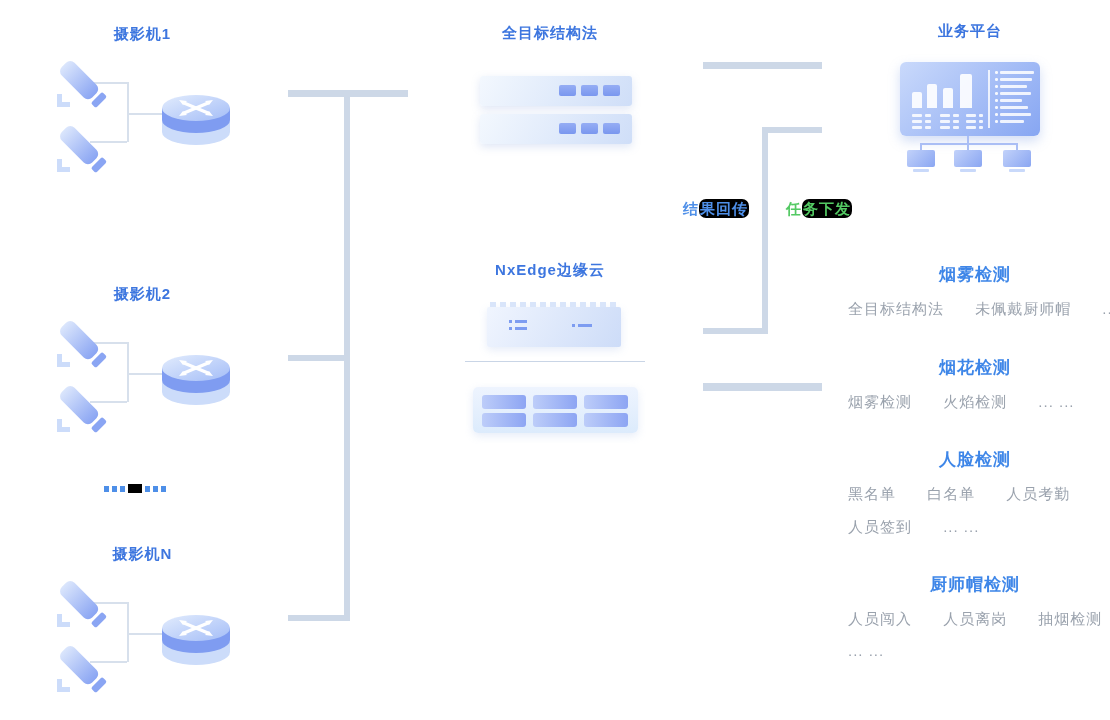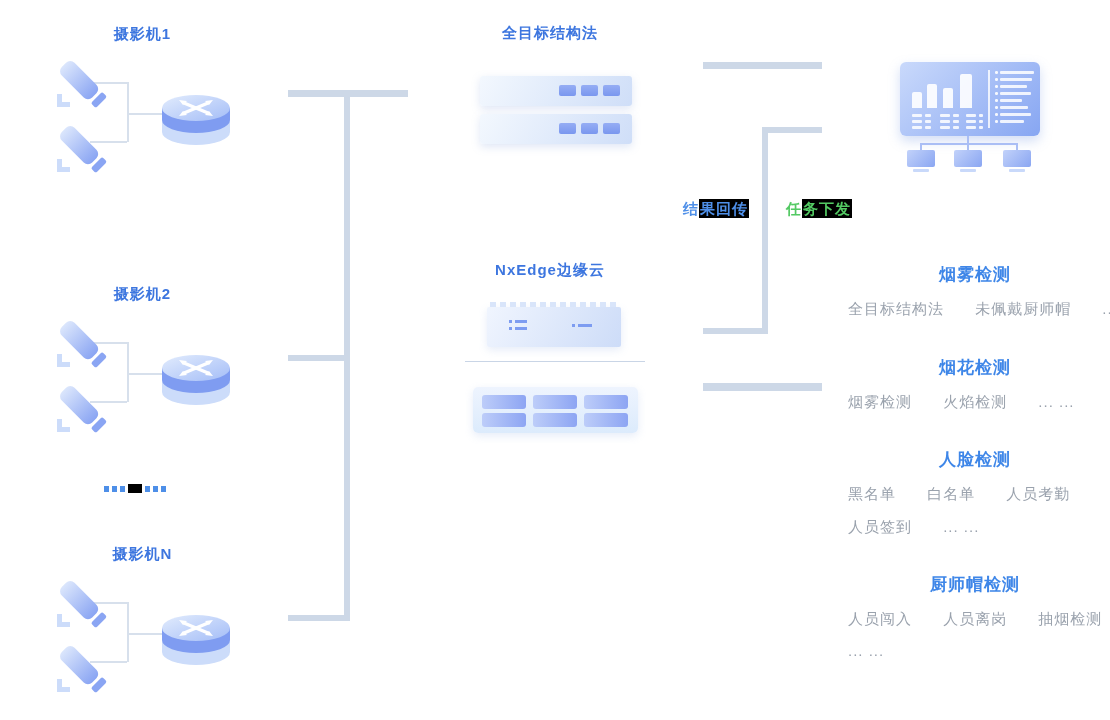--- a/index.html
+++ b/index.html
@@ -6,21 +6,21 @@
   .stage{position:relative;width:1110px;height:720px;background:#fff;overflow:hidden;
          font-family:"Liberation Sans","DejaVu Sans",sans-serif;}
   .abs{position:absolute;}
 
   
   .main-title{font-size:15px;font-weight:bold;color:var(--title-blue);letter-spacing:1px;text-align:center;}
   .sec-head{font-size:17px;font-weight:bold;color:var(--heading-blue);letter-spacing:1px;text-align:center;}
   .sec-row{font-size:15px;color:var(--body-gray);letter-spacing:1px;white-space:nowrap;}
   .sec-row .ri{margin-right:26px;}
   .flow-lbl{font-size:15px;font-weight:bold;letter-spacing:1px;white-space:nowrap;}
-  .hl{background:var(--highlight-black);padding:1px 1px;}
+  .hl{background:var(--highlight-black);padding:1px 1px;border-radius:7px;}
 
   
   .bus{background:var(--line-gray);}
 
   
   .cam-group{width:250px;height:195px;}
   .cam-group .cam-title{position:absolute;left:0;top:5px;width:205px;}
   .thinline{position:absolute;background:#d7e0ec;}
 
   
@@ -248,20 +248,21 @@
 
   <div class="abs pillbox">
     <span class="pill" style="left:9px;top:8px"></span>
     <span class="pill" style="left:60px;top:8px"></span>
     <span class="pill" style="left:111px;top:8px"></span>
     <span class="pill" style="left:9px;top:26px"></span>
     <span class="pill" style="left:60px;top:26px"></span>
     <span class="pill" style="left:111px;top:26px"></span>
   </div>
 
+  <div class="abs main-title" style="left:870px;top:22px;width:200px">业务平台</div>
 
   <div class="abs dashboard">
     <span class="bar" style="left:12px;width:10px;height:16px"></span>
     <span class="bar" style="left:27px;width:10px;height:24px"></span>
     <span class="bar" style="left:43px;width:10px;height:20px"></span>
     <span class="bar" style="left:60px;width:12px;height:34px"></span>
     <span class="dash" style="left:12px;top:52px;width:10px"></span>
       <span class="dash" style="left:25px;top:52px;width:6px"></span>
     <span class="dash" style="left:12px;top:58px;width:10px"></span>
       <span class="dash" style="left:25px;top:58px;width:6px"></span>

